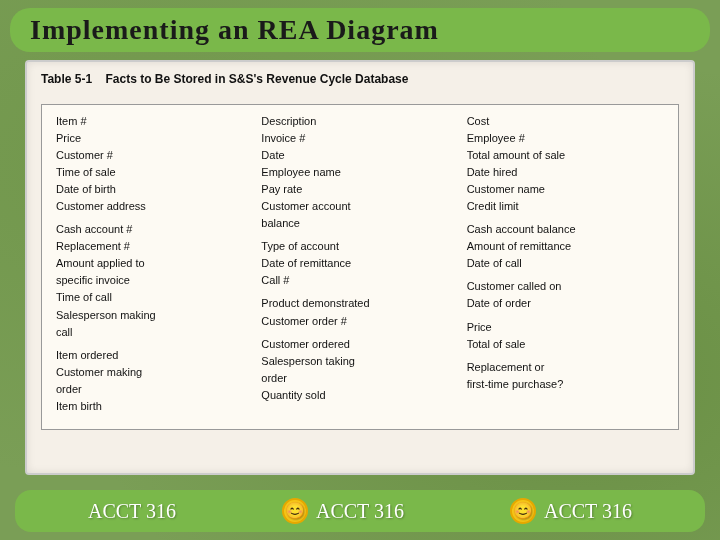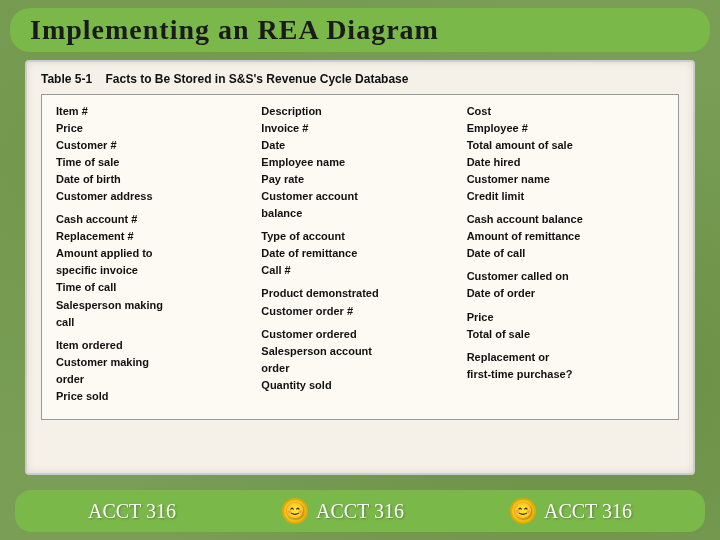--- a/index.html
+++ b/index.html
@@ -55,21 +55,21 @@
       background-color: #f5f0e8;
       border: 2px solid #ccc;
       border-radius: 4px;
       padding: 10px 14px;
       box-shadow: inset 0 0 8px rgba(0,0,0,0.1);
     }
 
     .table-title {
       font-size: 12px;
       font-weight: bold;
-      margin-bottom: 8px;
+      margin-bottom: 18px;
       color: #111;
       font-family: Arial, sans-serif;
     }
 
     .table-title span.main {
       font-weight: bold;
     }
 
     .table-wrapper {
       border: 1px solid #999;
@@ -90,21 +90,20 @@
       padding: 0 4px;
     }
 
     .col p {
       line-height: 1.55;
       font-size: 11px;
     }
 
     .col .group {
       margin-bottom: 6px;
-      font-weight: bold;
     }
 
     
     .footer-bar {
       position: absolute;
       bottom: 8px;
       left: 15px;
       right: 15px;
       background-color: #7ab84a;
       border-radius: 16px;
@@ -171,21 +170,21 @@
           <p>Amount applied to</p>
           <p>specific invoice</p>
           <p>Time of call</p>
           <p>Salesperson making</p>
           <p>call</p>
         </div>
         <div class="group">
           <p>Item ordered</p>
           <p>Customer making</p>
           <p>order</p>
-          <p>Price sold</p>
+          <p>Item birth</p>
         </div>
       </div>
 
       <div class="col">
         <div class="group">
           <p>Description</p>
           <p>Invoice #</p>
           <p>Date</p>
           <p>Employee name</p>
           <p>Pay rate</p>
@@ -196,21 +195,21 @@
           <p>Type of account</p>
           <p>Date of remittance</p>
           <p>Call #</p>
         </div>
         <div class="group">
           <p>Product demonstrated</p>
           <p>Customer order #</p>
         </div>
         <div class="group">
           <p>Customer ordered</p>
-          <p>Salesperson account</p>
+          <p>Salesperson taking</p>
           <p>order</p>
           <p>Quantity sold</p>
         </div>
       </div>
 
       <div class="col">
         <div class="group">
           <p>Cost</p>
           <p>Employee #</p>
           <p>Total amount of sale</p>

